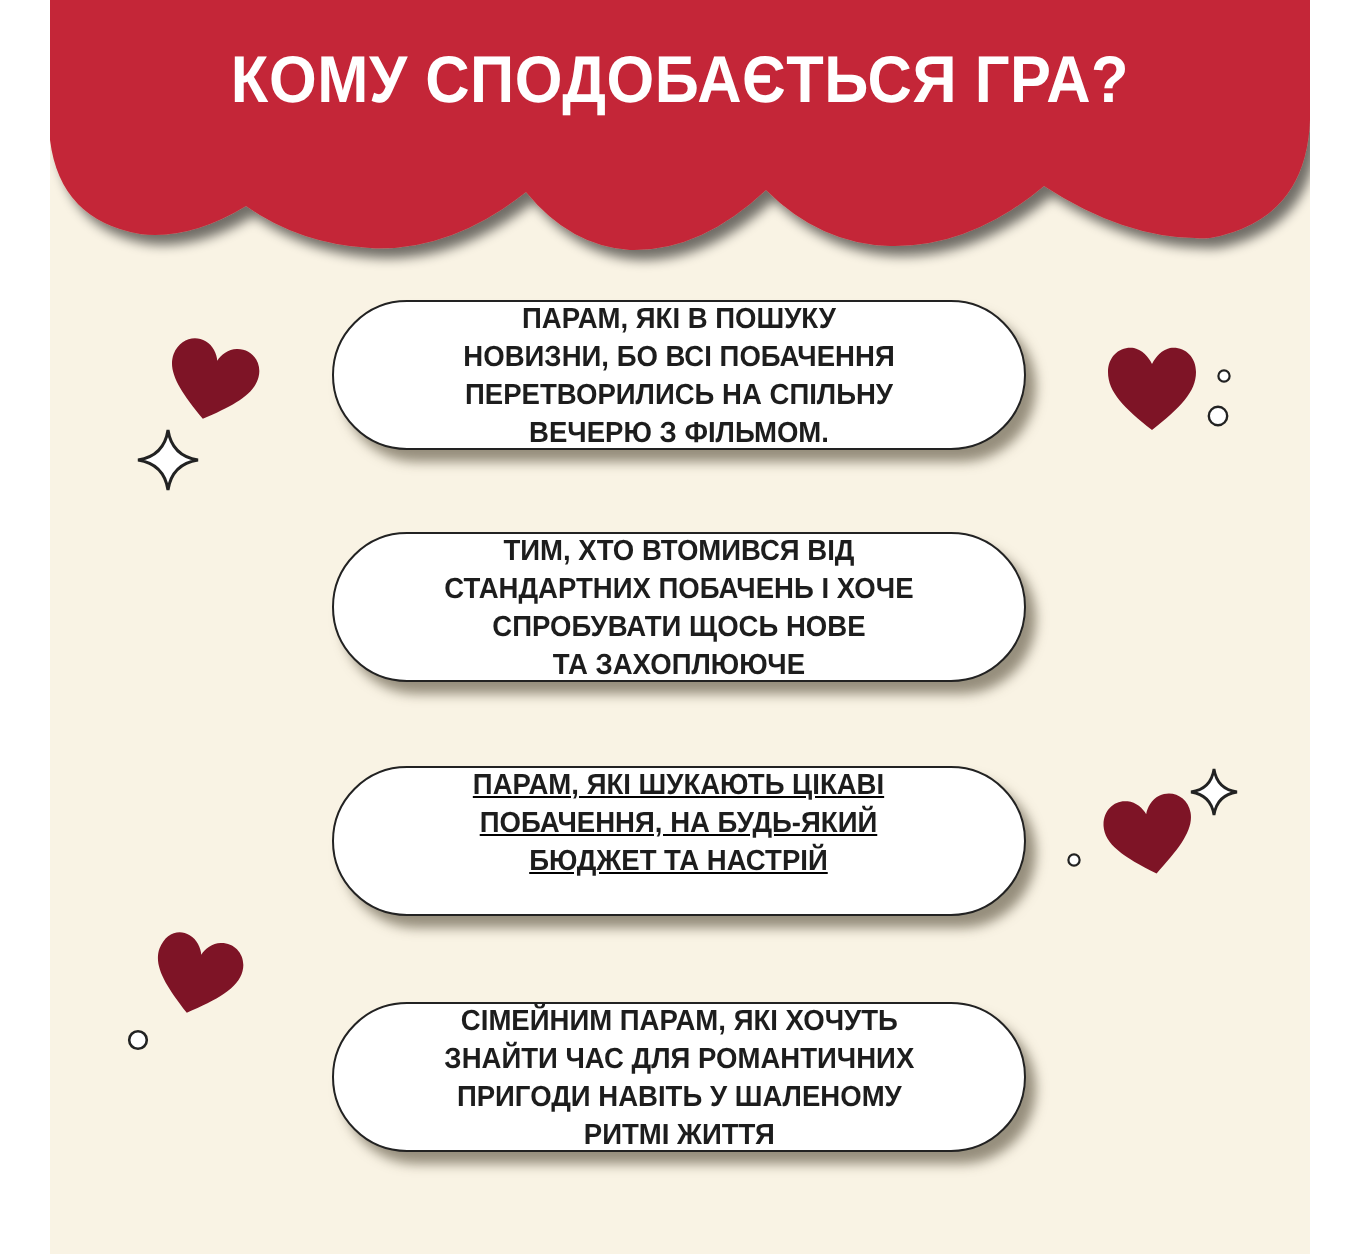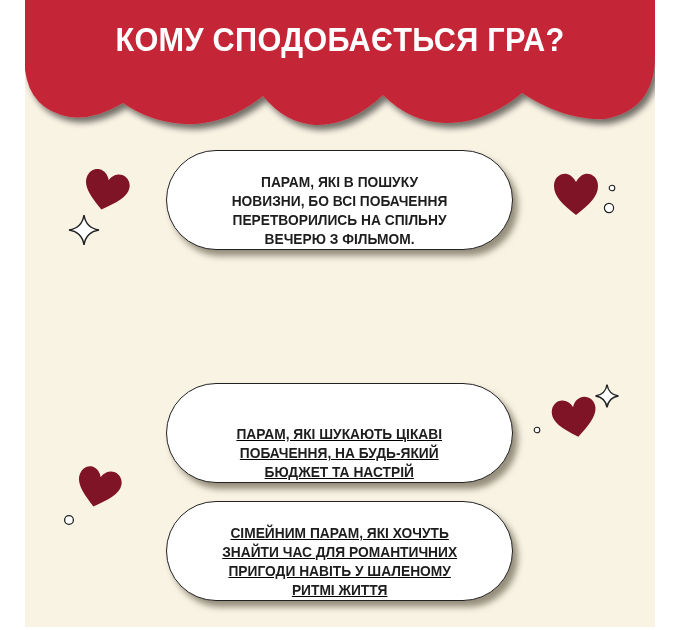--- a/index.html
+++ b/index.html
@@ -13,25 +13,25 @@
     background: #f9f3e4; overflow: hidden;
   }
   .banner-svg { position: absolute; left: 0; top: 0; }
   .title {
     position: absolute; left: 0; top: 20px; width: 630px;
     text-align: center; color: #ffffff; font-weight: 700;
     font-size: 33px; letter-spacing: 0.3px; line-height: 40px;
     transform: scaleX(0.93);
   }
   .card {
-    position: absolute; left: 141px; width: 347px; height: 100px;
+    position: absolute; left: 141px; width: 347px; height: 75px;
     background: #ffffff; border: 1.5px solid #222222; border-radius: 50px;
     box-sizing: border-box;
     box-shadow: 5px 6px 6px rgba(70, 60, 40, 0.55);
-    display: flex; align-items: flex-end; justify-content: center;
+    display: flex; align-items: flex-start; justify-content: center;
   }
   .card-text {
     text-align: center; color: #1d1d1d; font-weight: 700;
     font-size: 14.5px; line-height: 19px; white-space: pre-line;
     transform: scaleX(0.95);
   }
   .deco { position: absolute; }
 </style>
 </head>
 <body>
@@ -61,26 +61,32 @@
   </svg>
 
   <div class="title">КОМУ СПОДОБАЄТЬСЯ ГРА?</div>
 
   <div class="card" style="top:150px;">
     <div class="card-text">ПАРАМ, ЯКІ В ПОШУКУ
 НОВИЗНИ, БО ВСІ ПОБАЧЕННЯ
 ПЕРЕТВОРИЛИСЬ НА СПІЛЬНУ
 ВЕЧЕРЮ З ФІЛЬМОМ.</div>
   </div>
+  <div class="card" style="top:266px;">
+    <div class="card-text">ТИМ, ХТО ВТОМИВСЯ ВІД
+СТАНДАРТНИХ ПОБАЧЕНЬ І ХОЧЕ
+СПРОБУВАТИ ЩОСЬ НОВЕ
+ТА ЗАХОПЛЮЮЧЕ</div>
+  </div>
   <div class="card" style="top:383px;text-decoration:underline;">
     <div class="card-text">ПАРАМ, ЯКІ ШУКАЮТЬ ЦІКАВІ
 ПОБАЧЕННЯ, НА БУДЬ-ЯКИЙ
 БЮДЖЕТ ТА НАСТРІЙ</div>
   </div>
-  <div class="card" style="top:501px;text-decoration:underline;">
+  <div class="card" style="top:501px;">
     <div class="card-text">СІМЕЙНИМ ПАРАМ, ЯКІ ХОЧУТЬ
 ЗНАЙТИ ЧАС ДЛЯ РОМАНТИЧНИХ
 ПРИГОДИ НАВІТЬ У ШАЛЕНОМУ
 РИТМІ ЖИТТЯ</div>
   </div>
 
   <svg class="deco" style="left:56px;top:168px;" width="50" height="46" viewBox="0 0 50 46">
     <path transform="rotate(14 25 23)" fill="#7e1426" d="M25,42 C10,31 2,23 3,14 C4,6 11,2 17,4 C21,5 24,9 25,12 C26,9 29,5 33,4 C40,2 47,7 47,15 C47,24 38,32 25,42 Z"></path>
   </svg>
   <svg class="deco" style="left:42px;top:213px;" width="34" height="34" viewBox="0 0 34 34">

